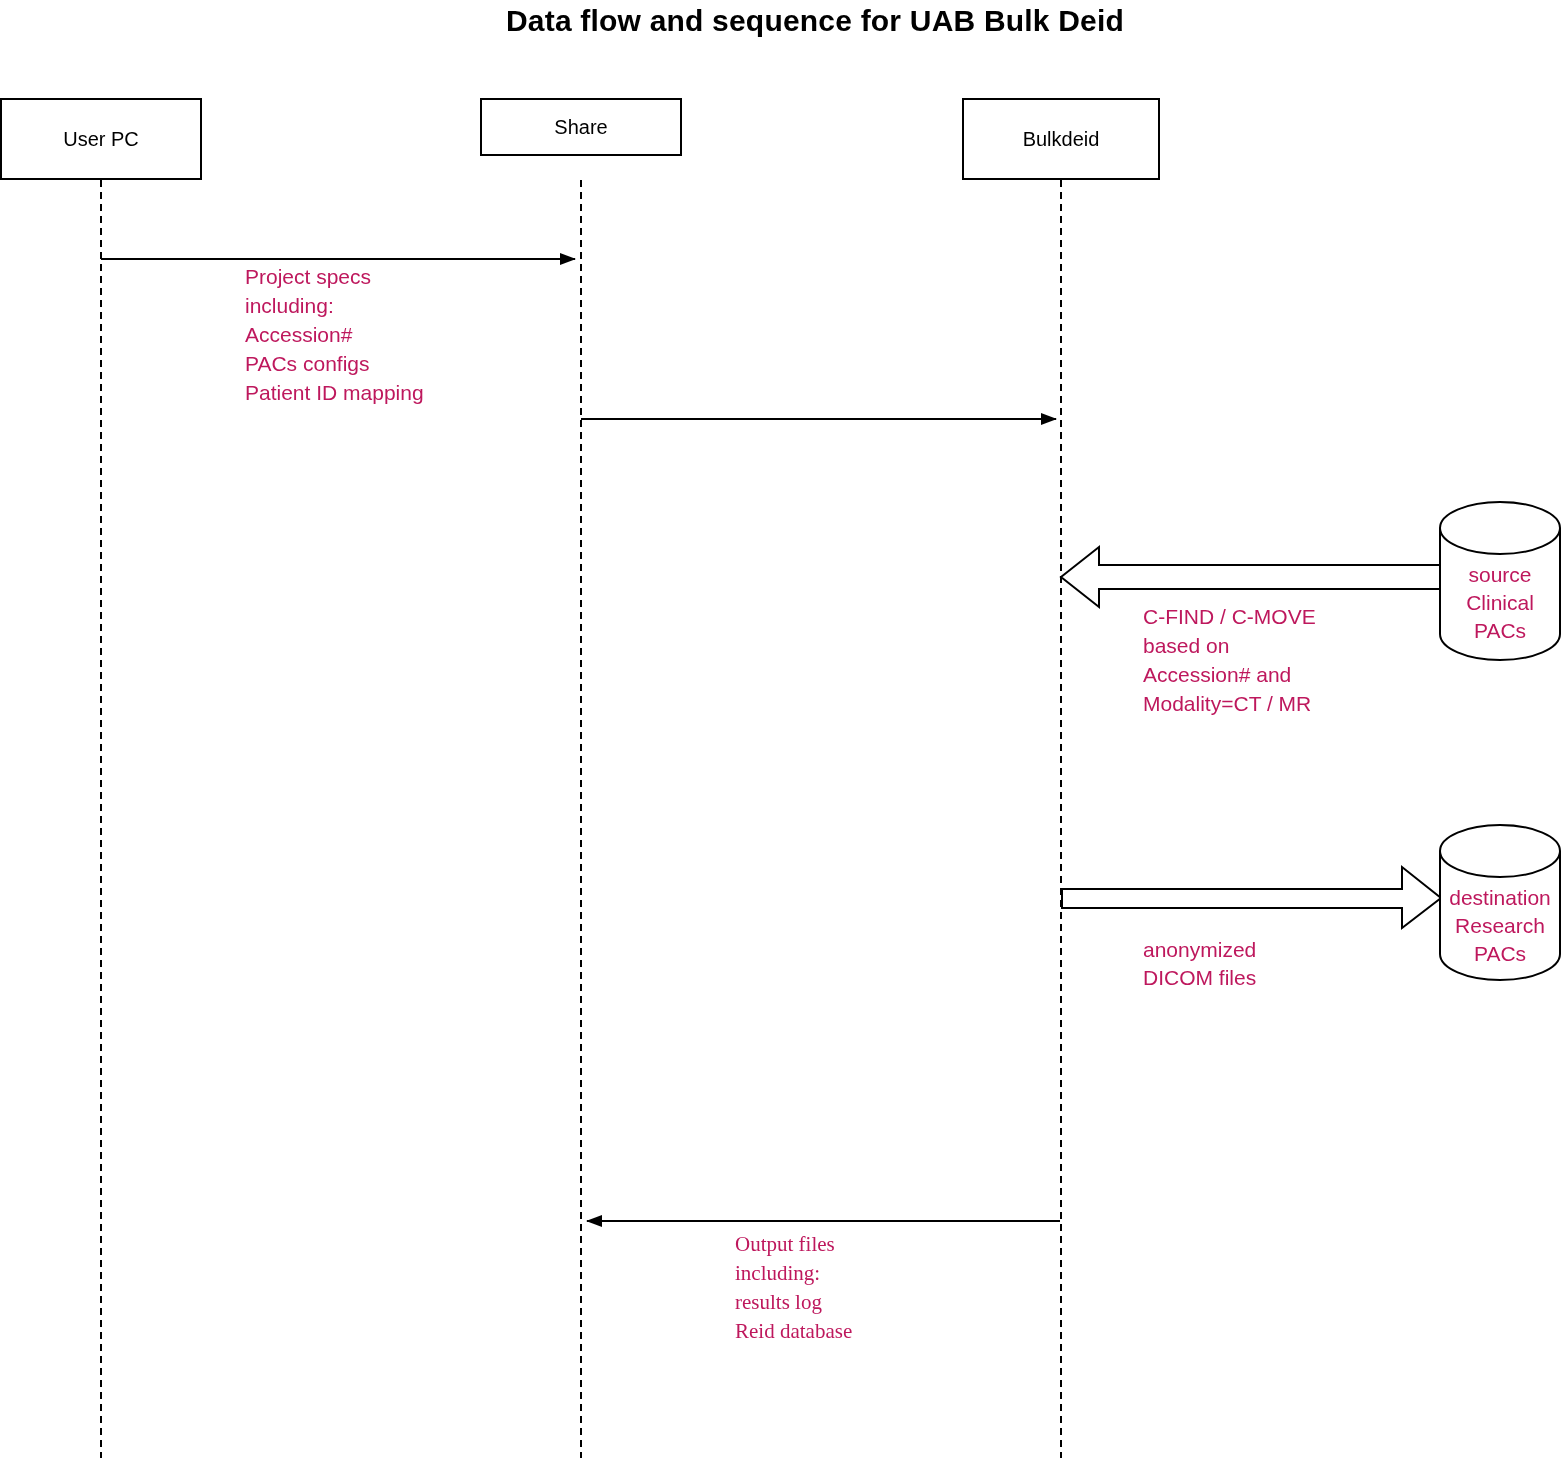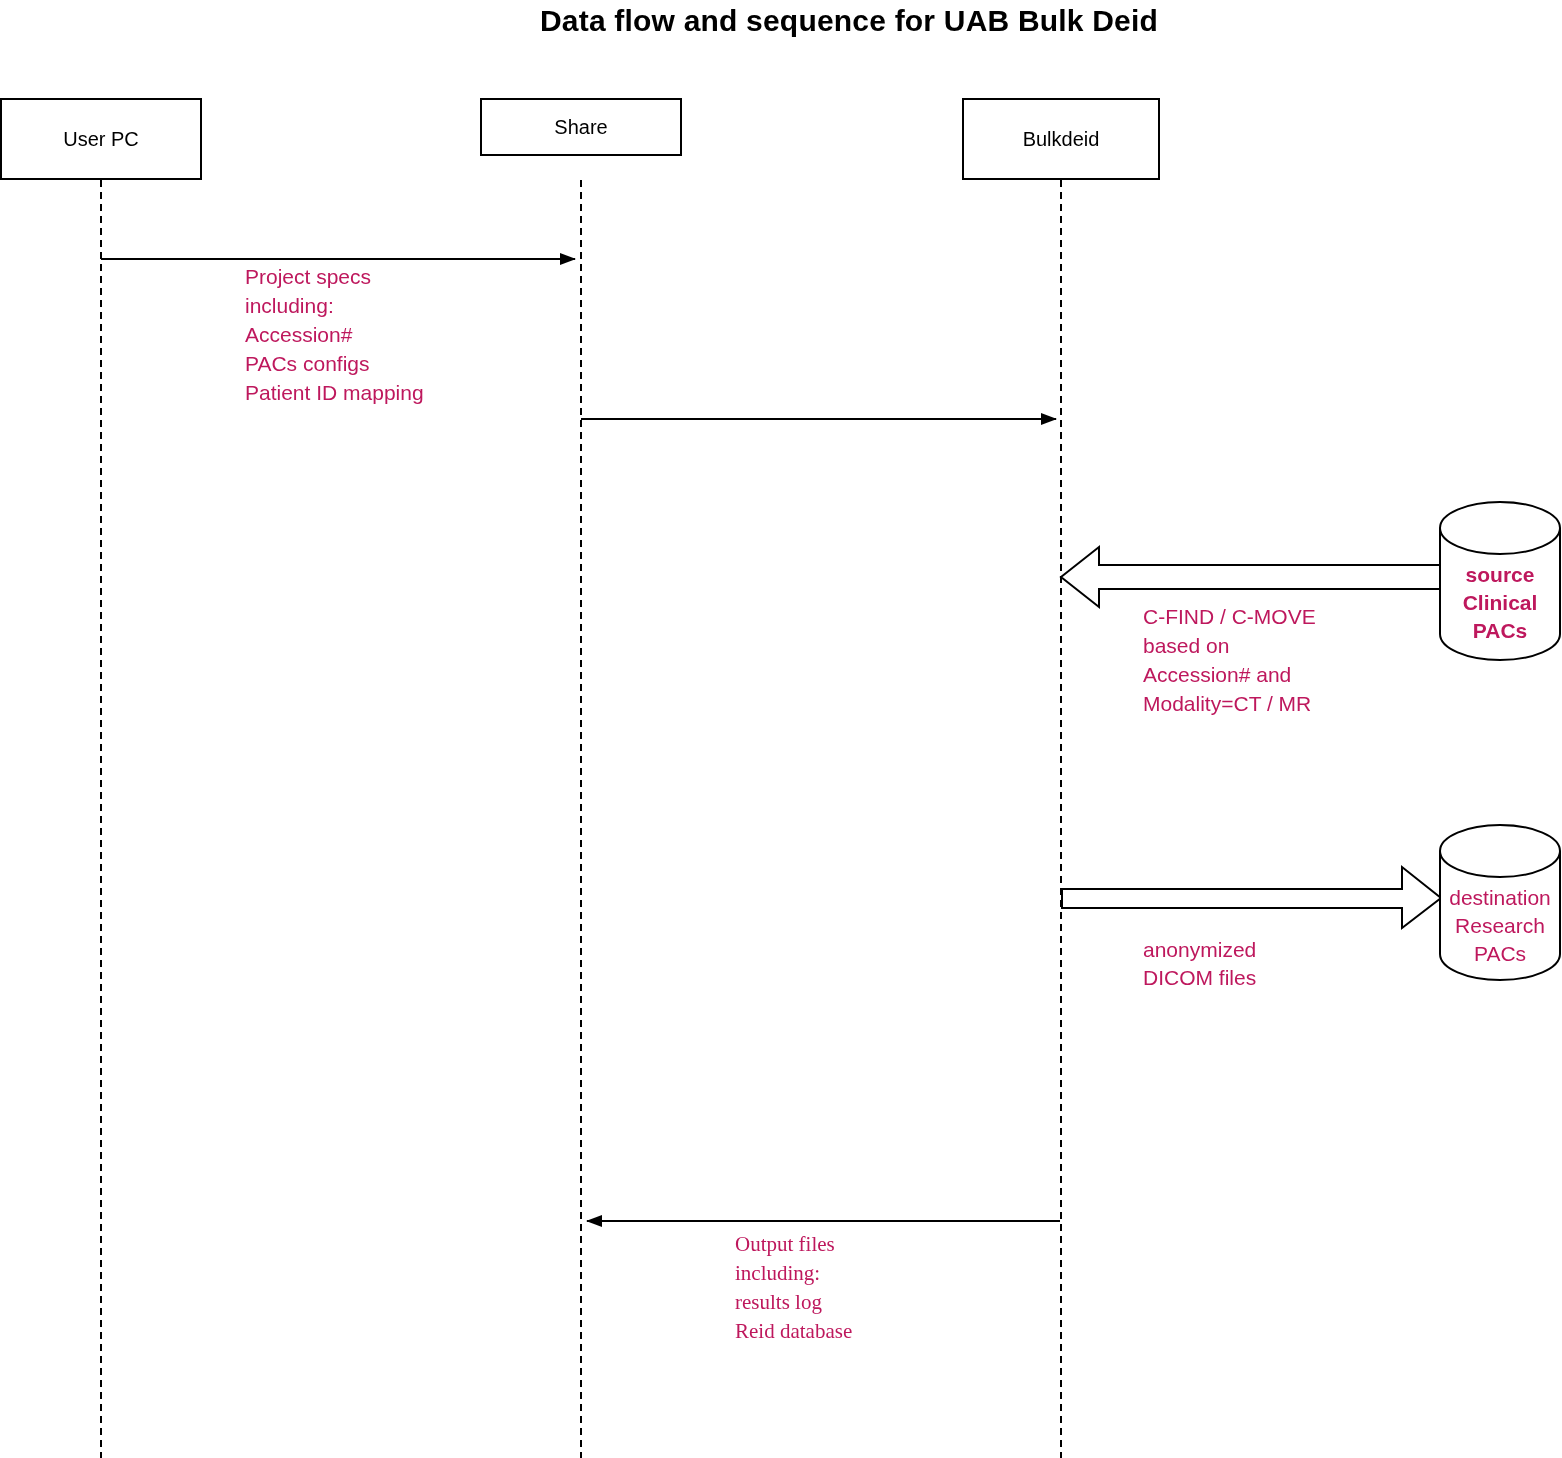--- a/index.html
+++ b/index.html
@@ -8,21 +8,21 @@
     width: 1562px;
     height: 1458px;
     background: #ffffff;
     font-family: "Liberation Sans", sans-serif;
     color: #000000;
     overflow: hidden;
   }
   .title {
     position: absolute;
     top: 4px;
-    left: 849px;
+    left: 815px;
     transform: translateX(-50%);
     font-size: 30px;
     font-weight: bold;
     white-space: nowrap;
     letter-spacing: 0.2px;
   }
   .actor {
     position: absolute;
     box-sizing: border-box;
     border: 2px solid #000000;
@@ -104,21 +104,21 @@
 Modality=CT / MR</div>
 
   <div class="lbl" style="left:1143px; top:936px; line-height:28px; width:300px;">anonymized
 DICOM files</div>
 
   <div class="lbl" style="left:735px; top:1230px; line-height:29px; width:320px;font-family:Liberation Serif, serif;">Output files
 including:
 results log
 Reid database</div>
 
-  <div class="lbl center" style="left:1440px; top:561px; line-height:28px; width:120px;font-weight:bold;">source
+  <div class="lbl center" style="left:1440px; top:561px; line-height:28px; width:120px;">source
 Clinical
 PACs</div>
 
   <div class="lbl center" style="left:1434px; top:884px; line-height:28px; width:132px;">destination
 Research
 PACs</div>
 
 </div>
 
 </body></html>

